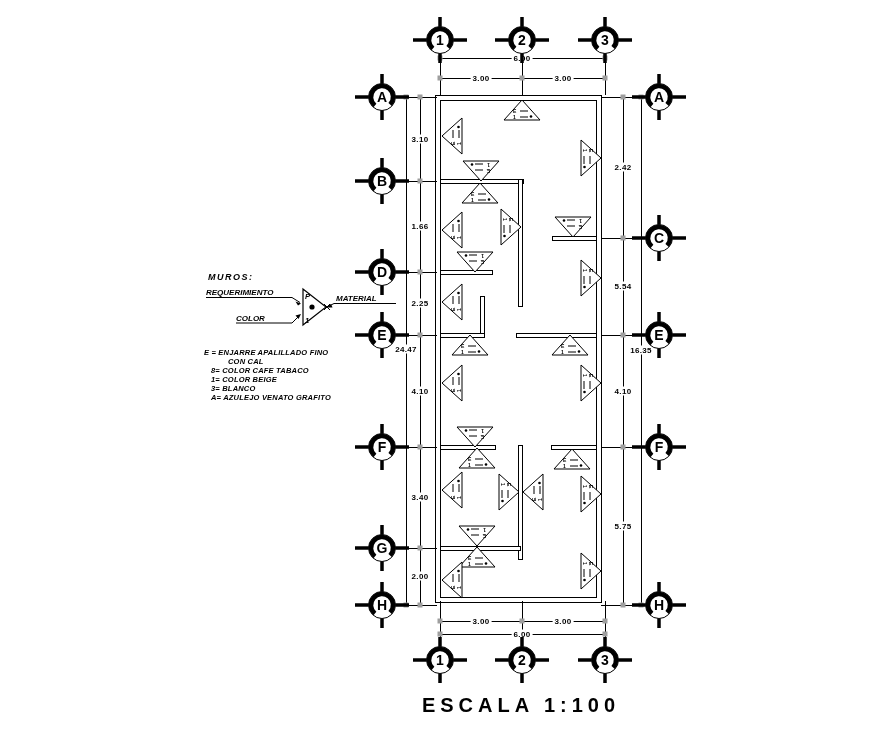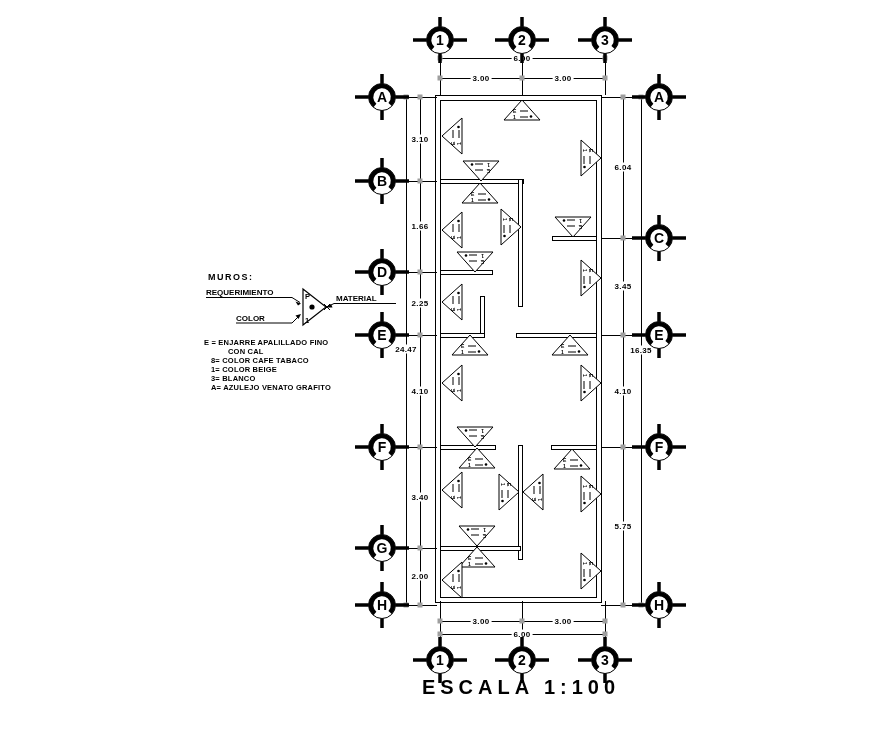--- a/index.html
+++ b/index.html
@@ -6,29 +6,29 @@
   #canvas{position:relative;width:893px;height:744px;background:#ffffff;overflow:hidden;
           font-family:"Liberation Sans",sans-serif;color:#000;}
   .line{position:absolute;background:#000;}
   .tick{position:absolute;width:5px;height:5px;background:#9e9e9e;transform:translate(-50%,-50%);}
   .dimlabel{position:absolute;transform:translate(-50%,-50%);font-size:8px;font-weight:bold;
             background:#fff;padding:0 2px;white-space:nowrap;letter-spacing:.3px;}
   .rect{position:absolute;border:1px solid #000;box-sizing:border-box;}
   .wall{position:absolute;background:#fff;border:1px solid #000;box-sizing:border-box;}
   .marker{position:absolute;transform:translate(-50%,-50%);width:56px;height:56px;}
   .tri{position:absolute;transform:translate(-50%,-50%);width:44px;height:44px;}
-  .legend{position:absolute;left:204px;top:272px;width:205px;}
+  .legend{position:absolute;left:204px;top:272px;width:205px;font-style:italic;}
   .legend-heading{font-size:9px;font-weight:bold;letter-spacing:1.5px;padding-left:4px;}
   .legend-symbol{display:block;margin-top:2px;}
-  .legend-notes{font-size:7.5px;font-weight:bold;line-height:9px;letter-spacing:.2px;margin-top:2px;}
+  .legend-notes{font-size:7.5px;font-weight:bold;line-height:9px;letter-spacing:.2px;margin-top:12px;}
   .legend-notes div:nth-child(2){padding-left:24px;}
   .legend-notes div:nth-child(n+3){padding-left:7px;}
   .title-block{position:absolute;left:521px;top:676px;transform:translateX(-50%);text-align:center;}
   .title-main{font-size:27px;font-weight:bold;letter-spacing:8px;white-space:nowrap;}
-  .title-scale{font-size:20px;font-weight:bold;letter-spacing:5px;white-space:nowrap;margin-top:0;}
+  .title-scale{font-size:20px;font-weight:bold;letter-spacing:5px;white-space:nowrap;margin-top:18px;}
 </style>
 </head>
 <body>
 
 <div id="canvas">
 
   <div class="legend">
     <div class="legend-heading">MUROS:</div>
     <svg class="legend-symbol" width="200" height="52" viewBox="0 0 200 52">
       <text x="2" y="11" font-size="8" font-weight="bold">REQUERIMIENTO</text>
@@ -135,22 +135,22 @@
     <div class="dimlabel" style="left: 481px; top: 621px;">3.00</div>
     <div class="dimlabel" style="left: 563px; top: 621px;">3.00</div>
     <div class="dimlabel" style="left: 522px; top: 634px;">6.00</div>
     <div class="dimlabel" style="left: 420px; top: 139px;">3.10</div>
     <div class="dimlabel" style="left: 420px; top: 226px;">1.66</div>
     <div class="dimlabel" style="left: 420px; top: 303px;">2.25</div>
     <div class="dimlabel" style="left: 420px; top: 391px;">4.10</div>
     <div class="dimlabel" style="left: 420px; top: 497px;">3.40</div>
     <div class="dimlabel" style="left: 420px; top: 576px;">2.00</div>
     <div class="dimlabel" style="left: 406px; top: 349px;">24.47</div>
-    <div class="dimlabel" style="left: 623px; top: 167px;">6.04</div>
-    <div class="dimlabel" style="left: 623px; top: 286px;">3.45</div>
+    <div class="dimlabel" style="left: 623px; top: 167px;">2.42</div>
+    <div class="dimlabel" style="left: 623px; top: 286px;">5.54</div>
     <div class="dimlabel" style="left: 623px; top: 391px;">4.10</div>
     <div class="dimlabel" style="left: 623px; top: 526px;">5.75</div>
     <div class="dimlabel" style="left: 641px; top: 350px;">16.35</div>
     <div class="marker" style="left: 440px; top: 40px;"><svg width="56" height="56" viewBox="-28 -28 56 56">
         <line x1="-27" y1="0" x2="27" y2="0" stroke="#000" stroke-width="3.5"></line>
         <line x1="0" y1="-23" x2="0" y2="23" stroke="#000" stroke-width="3.5"></line>
         <circle r="13.5" fill="#fff" stroke="none"></circle>
         <circle r="13.5" fill="none" stroke="#000" stroke-width="1"></circle>
         <circle r="11" fill="none" stroke="#000" stroke-width="4.5" stroke-dasharray="52 17" transform="rotate(130)"></circle>
         <text x="0" y="5" font-size="14" font-weight="bold" text-anchor="middle">1</text>

